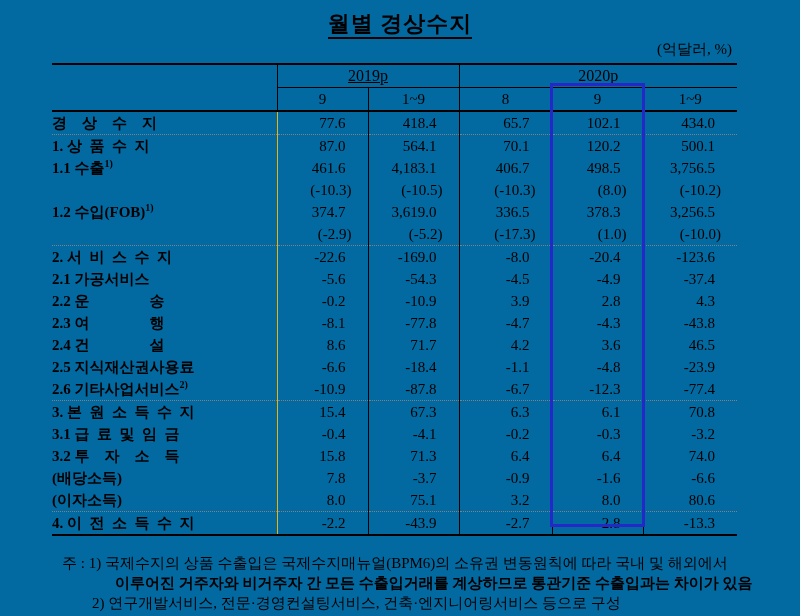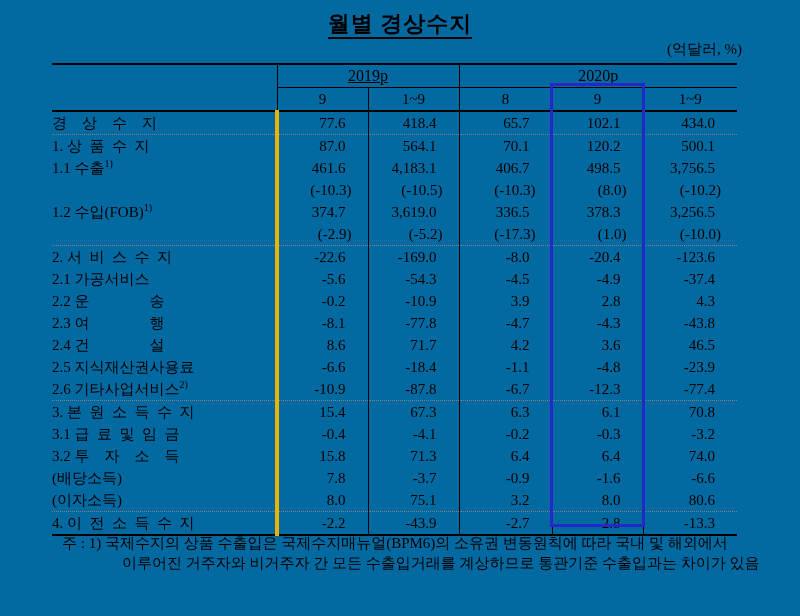--- a/index.html
+++ b/index.html
@@ -1,43 +1,43 @@
 <!DOCTYPE html>
 <html><head>
 <meta charset="utf-8">
 <style>
   html,body{margin:0;padding:0;background:#fff;}
   .page{position:relative;width:800px;height:616px;background:#0369a1;overflow:hidden;
         font-family:"Liberation Serif","DejaVu Serif",serif;color:#000;}
   .title{position:absolute;top:9px;left:0;width:800px;text-align:center;
          font-size:22px;font-weight:bold;letter-spacing:1px;}
   .title span{border-bottom:2px solid #000;padding-bottom:1px;}
-  .unit{position:absolute;top:40px;left:0;width:732px;text-align:right;font-size:15px;margin-left:10px;}
+  .unit{position:absolute;top:40px;left:0;width:732px;text-align:right;font-size:15px;}
   table.tbl{position:absolute;left:52px;top:63px;width:685px;border-collapse:collapse;
             table-layout:fixed;font-size:15px;
             border-top:2px solid #000;border-bottom:2px solid #000;}
   .tbl th,.tbl td{padding:0;height:22px;line-height:22px;font-weight:normal;overflow:hidden;}
   th.corner{border-right:1px solid #000;border-bottom:2px solid #000;}
   th.yr{text-align:center;font-size:16px;border-bottom:1px solid #000;}
   th.yr1{border-right:1px solid #000;text-decoration:underline;}
   #subhead th{text-align:center;border-right:1px solid #000;border-bottom:2px solid #000;}
   #subhead th:last-child{border-right:none;}
-  td.lbl{white-space:pre;border-right:4px solid #eab308;}
+  td.lbl{white-space:pre;border-right:1px solid #eab308;font-weight:bold;}
   td.val{text-align:right;padding-right:22px;border-right:1px solid #000;}
   td.val:last-child{border-right:none;}
   td.val.paren{padding-right:16px;}
   .b{font-weight:bold;}
   tr.dot td{border-top:1px dotted #808080;}
   .i0{padding-left:10px;}.i1{padding-left:16px;margin-left:20px;}.i2{padding-left:36px;}.i3{padding-left:47px;}
   .tbl sup{font-size:10px;line-height:0;vertical-align:super;}
   .bluebox{position:absolute;left:550px;top:83px;width:95px;height:444px;
            box-sizing:border-box;border:3px solid #2328c8;pointer-events:none;}
-  .note{position:absolute;font-size:15px;white-space:pre;line-height:20px;}
+  .note{position:absolute;font-size:15px;white-space:pre;line-height:20px;margin-top:20px;}
   .n1{left:62px;top:533px;}
-  .n2{left:122px;top:553px;}
+  .n2{left:115px;top:553px;font-weight:bold;}
   .n3{left:92px;top:573px;}
   .n4{left:92px;top:593px;}
 </style>
 </head>
 <body>
 
 <div class="page">
 
   <div class="title"><span>월별 경상수지</span></div>
 
@@ -219,14 +219,15 @@
           <td class="val b">-2.8</td>
           <td class="val">-13.3</td>
         </tr>
       </tbody>
   </table>
 
   <div class="bluebox"></div>
 
   <div class="note n1">주 : 1) 국제수지의 상품 수출입은 국제수지매뉴얼(BPM6)의 소유권 변동원칙에 따라 국내 및 해외에서</div>
   <div class="note n2">이루어진 거주자와 비거주자 간 모든 수출입거래를 계상하므로 통관기준 수출입과는 차이가 있음</div>
+  <div class="note n3">2) 연구개발서비스, 전문·경영컨설팅서비스, 건축·엔지니어링서비스 등으로 구성</div>
 
 </div>
 
 </body></html>

